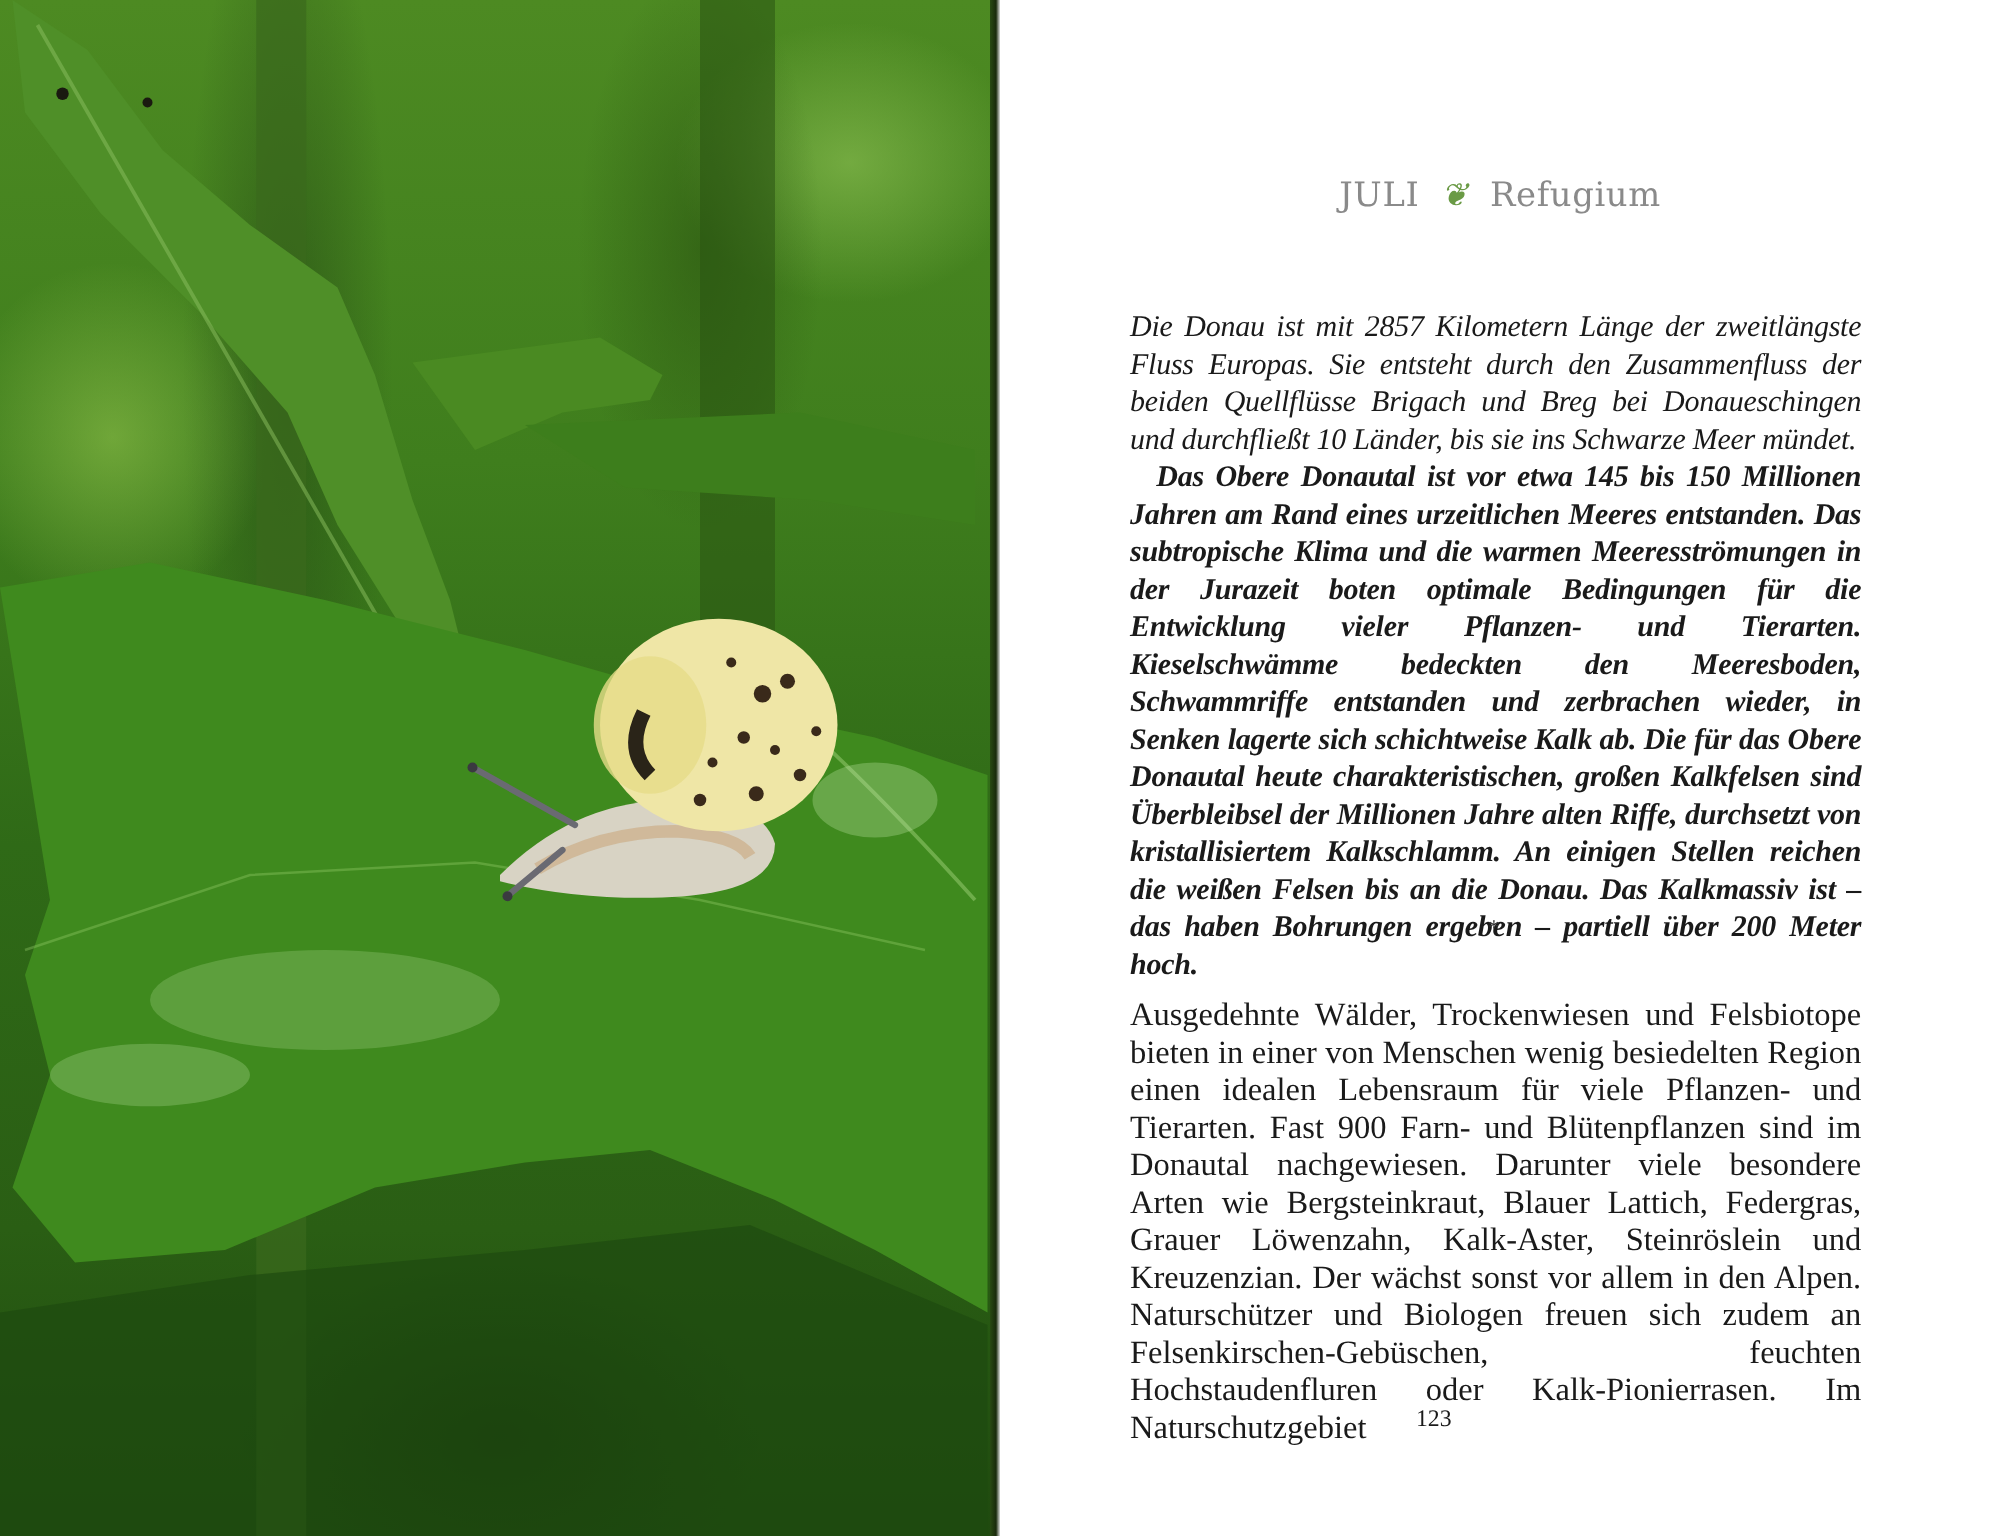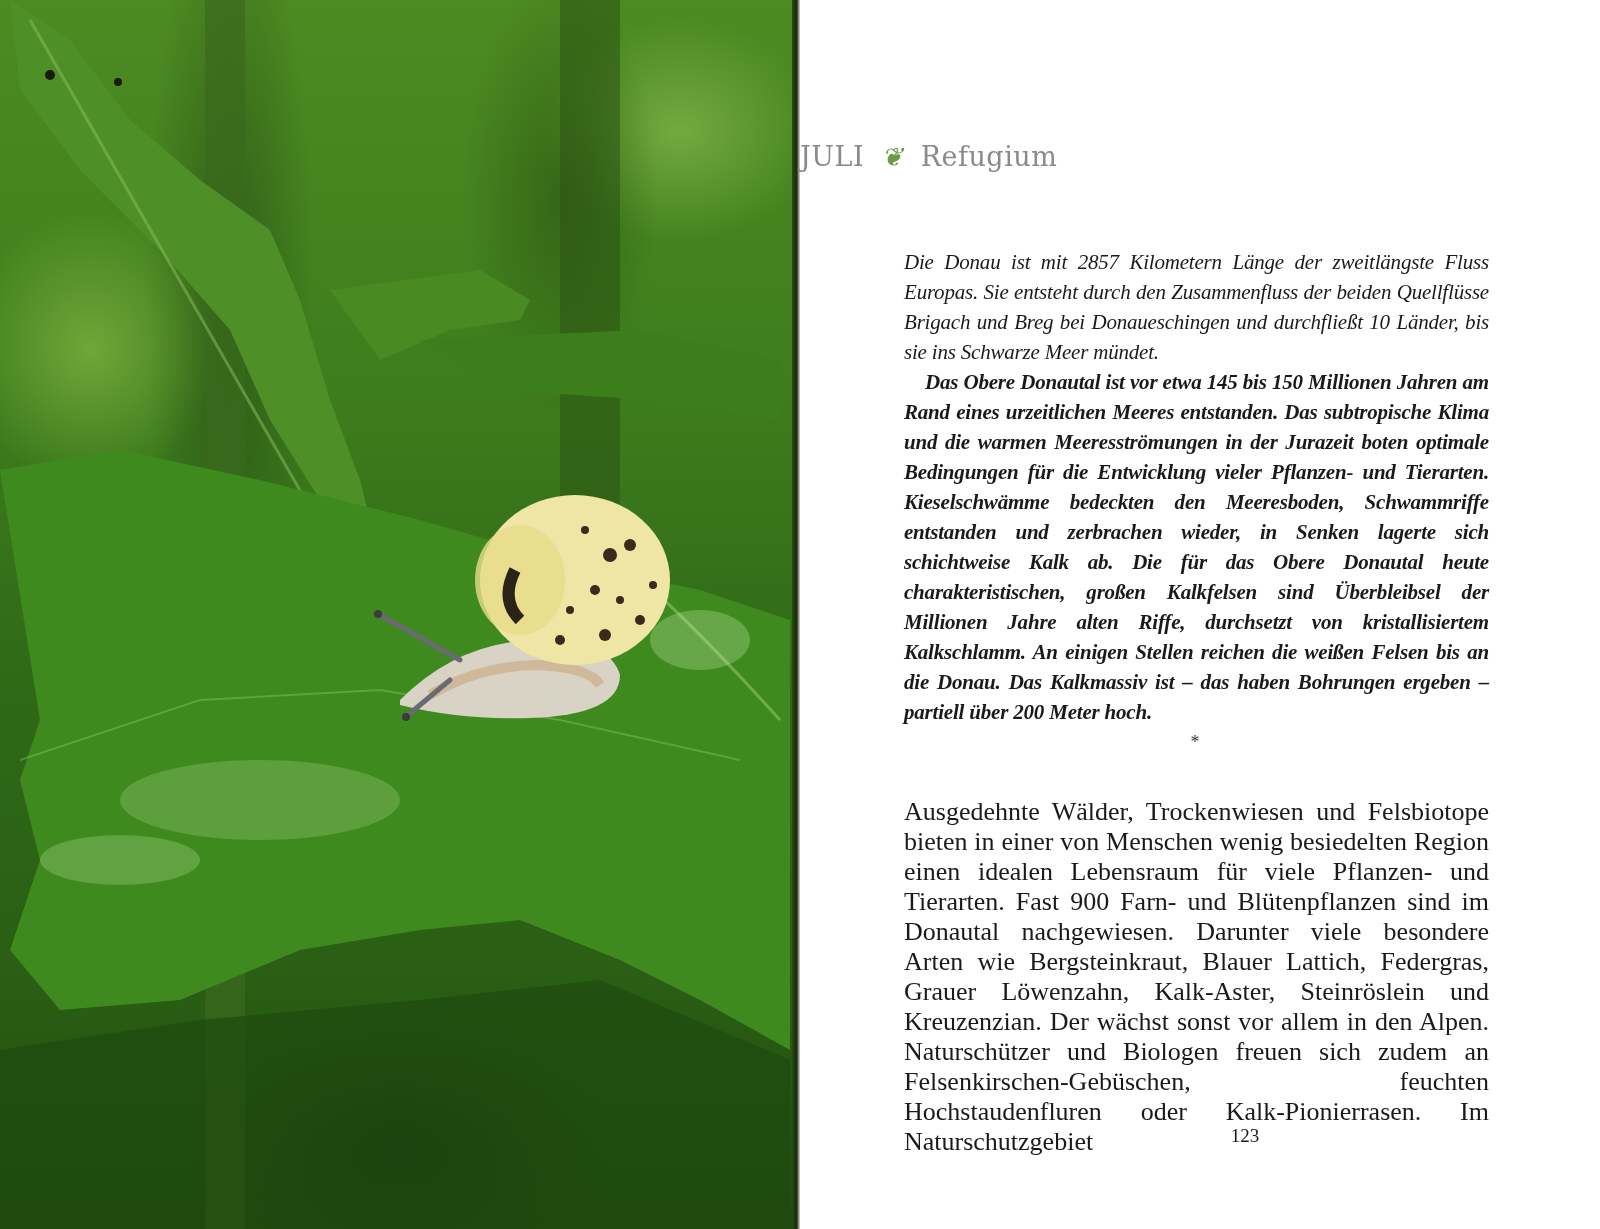--- a/index.html
+++ b/index.html
@@ -25,43 +25,43 @@
   }
   .leaf { position: absolute; }
   .snail { position: absolute; left: 370px; top: 490px; width: 320px; height: 250px; }
 
   
   .page {
     position: absolute; left: 800px; top: 0; width: 800px; height: 1229px;
     background: #ffffff;
   }
   .chapter-title {
-    position: absolute; top: 141px; left: 0; width: 800px; text-align: left;
+    position: absolute; top: 141px; left: 0; width: 800px; text-align: center;
     font-family: "DejaVu Serif", serif; font-size: 27px; color: #8a8a8a;
     letter-spacing: 0.5px;
   }
   .chapter-title .ornament {
     display: inline-block; color: #6a9a45; font-style: italic; margin: 0 8px;
     font-size: 26px;
   }
   .text-block {
     position: absolute; left: 904px; width: 585px;
     font-family: "DejaVu Serif", serif; font-size: 17.4px; line-height: 30px;
     color: #1a1a1a; text-align: justify;
   }
-  .text-block.italic { font-style: italic; font-family: "Liberation Serif", serif; font-size: 21px; letter-spacing: -0.2px; }
+  .text-block.italic { font-style: italic; font-family: "Liberation Serif", serif; font-size: 24px; letter-spacing: -0.2px; }
   .text-block.upright { font-family: "Liberation Serif", serif; font-size: 26px; }
   .text-block p { margin: 0; }
   .text-block p.indent { text-indent: 21px; font-weight: bold; }
   .asterism {
     position: absolute; top: 732px; left: 1180px; width: 30px; text-align: center;
     font-family: "Liberation Serif", serif; font-size: 18px; color: #333;
   }
   .page-number {
-    position: absolute; top: 1125px; left: 1200px; width: 90px; text-align: center;
+    position: absolute; top: 1125px; left: 1102px; width: 90px; text-align: center;
     font-family: "Liberation Serif", serif; font-size: 19px; color: #1a1a1a;
   }
 </style>
 </head>
 <body>
 
 <div class="photo">
   <svg class="leaf" width="800" height="1229" viewBox="0 0 800 1229" style="left:0;top:0;">
 
     <rect x="205" y="0" width="40" height="1229" fill="#3b6a1c" opacity="0.7"></rect>

